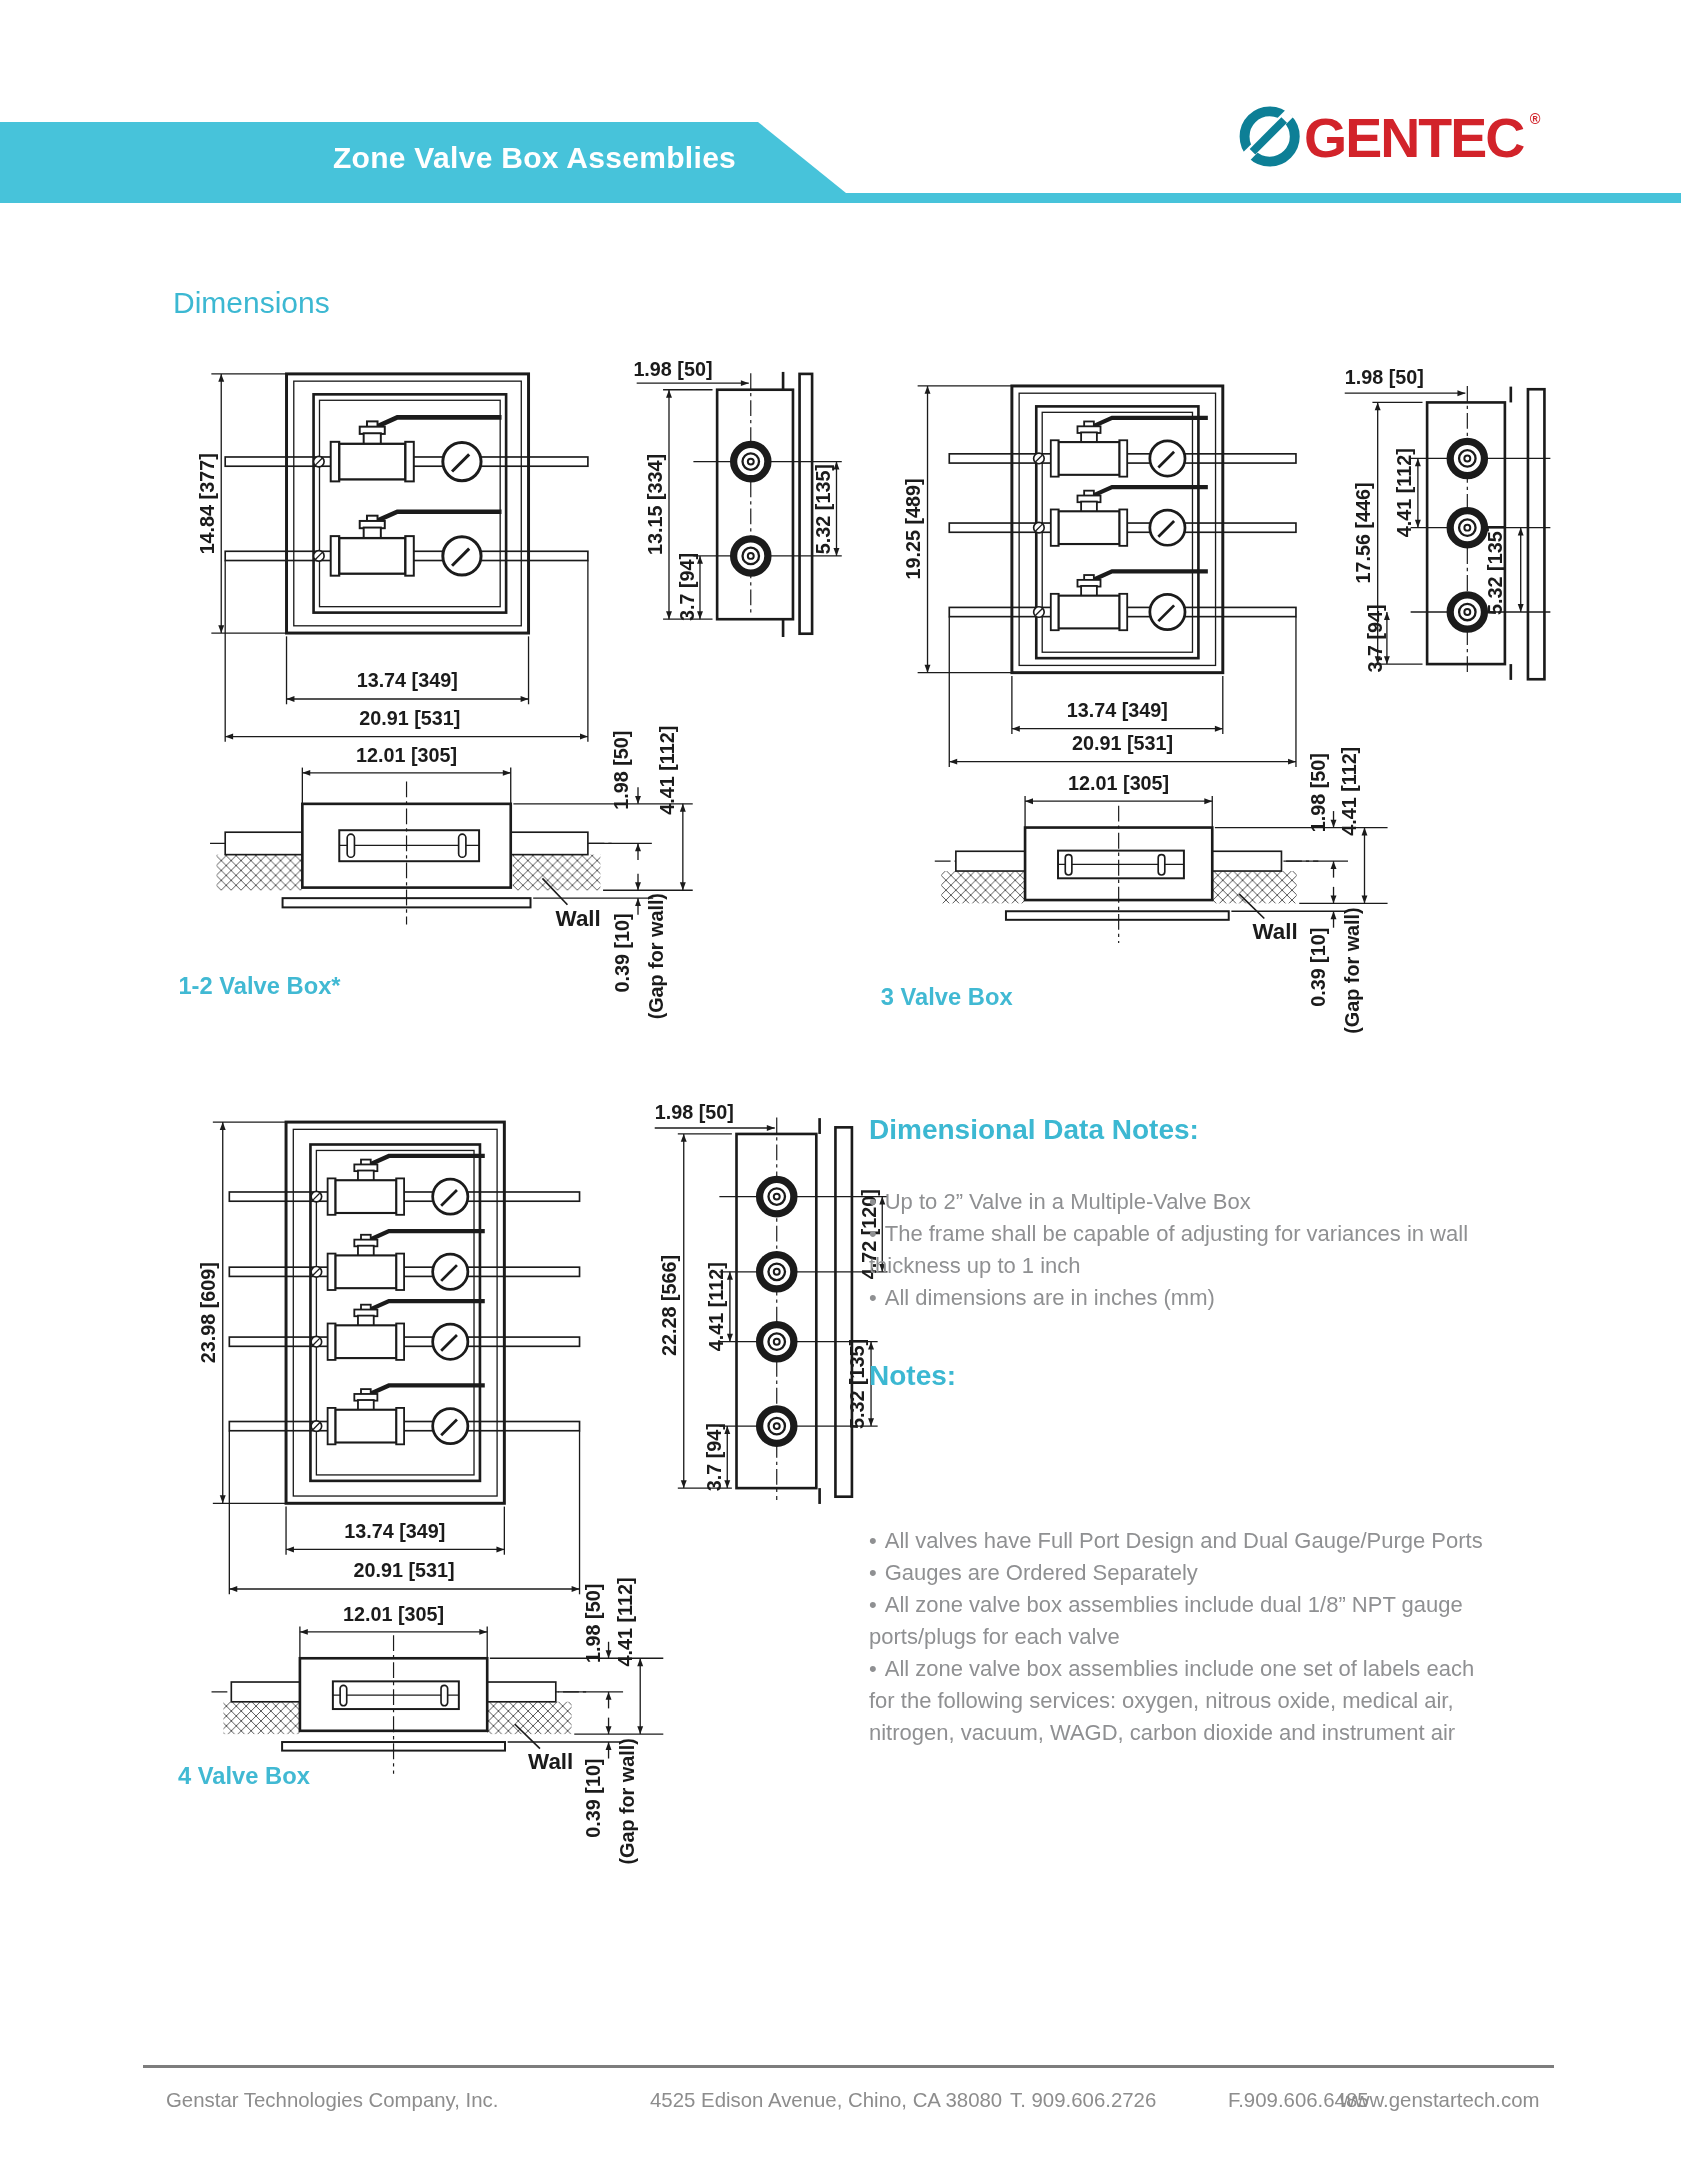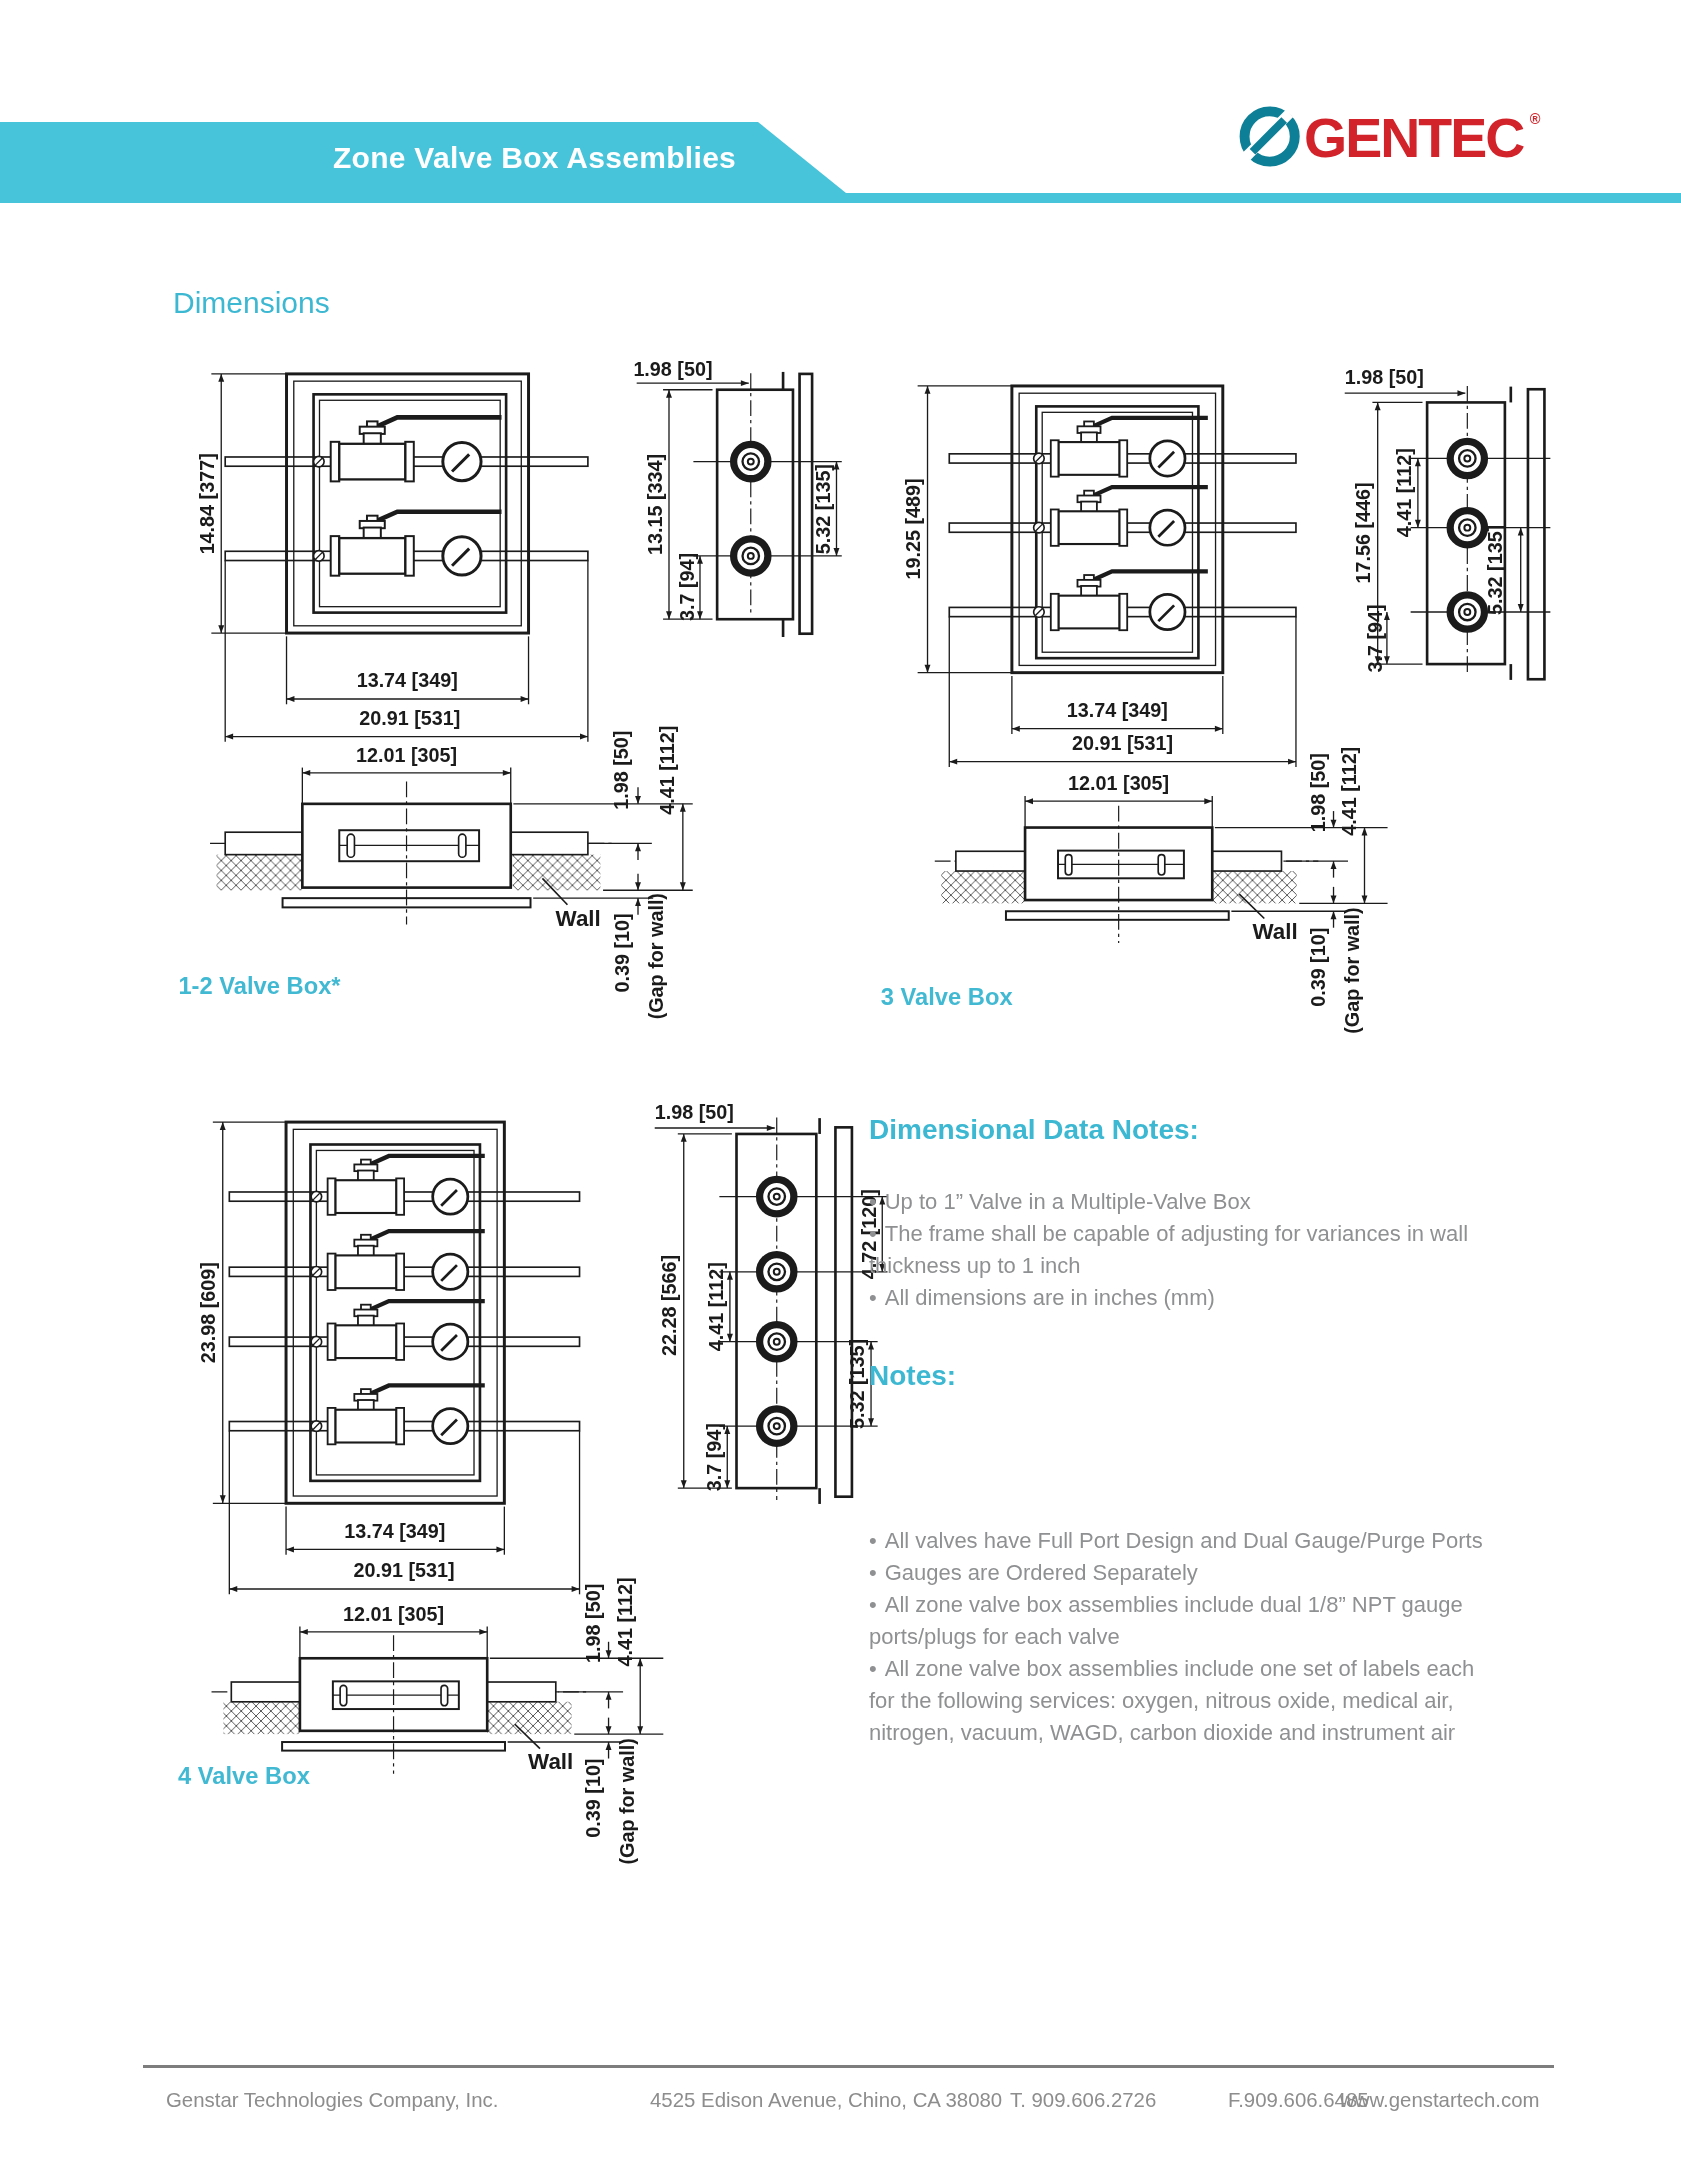--- a/index.html
+++ b/index.html
@@ -360,21 +360,21 @@
     <line class="dim" x1="692" y1="985" x2="692" y2="1010" marker-end="url(#aE)"></line>
     <line class="dim" x1="692" y1="1047" x2="692" y2="1022" marker-end="url(#aE)"></line>
     <text class="dt" x="669" y="1107" text-anchor="middle" transform="rotate(-90 669 1107)" dy="10">0.39 [10]</text>
     <text class="dt" x="721" y="1112" text-anchor="middle" transform="rotate(-90 721 1112)" dy="10">(Gap for wall)</text>
   </g>
   <text class="ct" x="39" y="1085">4 Valve Box</text>
 </svg>
 
 <div class="abs h2" style="left:869px;top:1114px">Dimensional Data Notes:</div>
 <div class="abs notes" style="left:869px;top:1186px">
-  <div><span class="dot">•</span><span>Up to 1” Valve in a Multiple-Valve Box</span></div>
+  <div><span class="dot">•</span><span>Up to 2” Valve in a Multiple-Valve Box</span></div>
   <div><span class="dot">•</span><span>The frame shall be capable of adjusting for variances in wall thickness up to 1 inch</span></div>
   <div><span class="dot">•</span><span>All dimensions are in inches (mm)</span></div>
 </div>
 
 <div class="abs h2" style="left:869px;top:1360px">Notes:</div>
 <div class="abs notes" style="left:869px;top:1525px">
   <div><span class="dot">•</span><span>All valves have Full Port Design and Dual Gauge/Purge Ports</span></div>
   <div><span class="dot">•</span><span>Gauges are Ordered Separately</span></div>
   <div><span class="dot">•</span><span>All zone valve box assemblies include dual 1/8” NPT gauge ports/plugs for each valve</span></div>
   <div><span class="dot">•</span><span>All zone valve box assemblies include one set of labels each for the following services: oxygen, nitrous oxide, medical air, nitrogen, vacuum, WAGD, carbon dioxide and instrument air</span></div>

